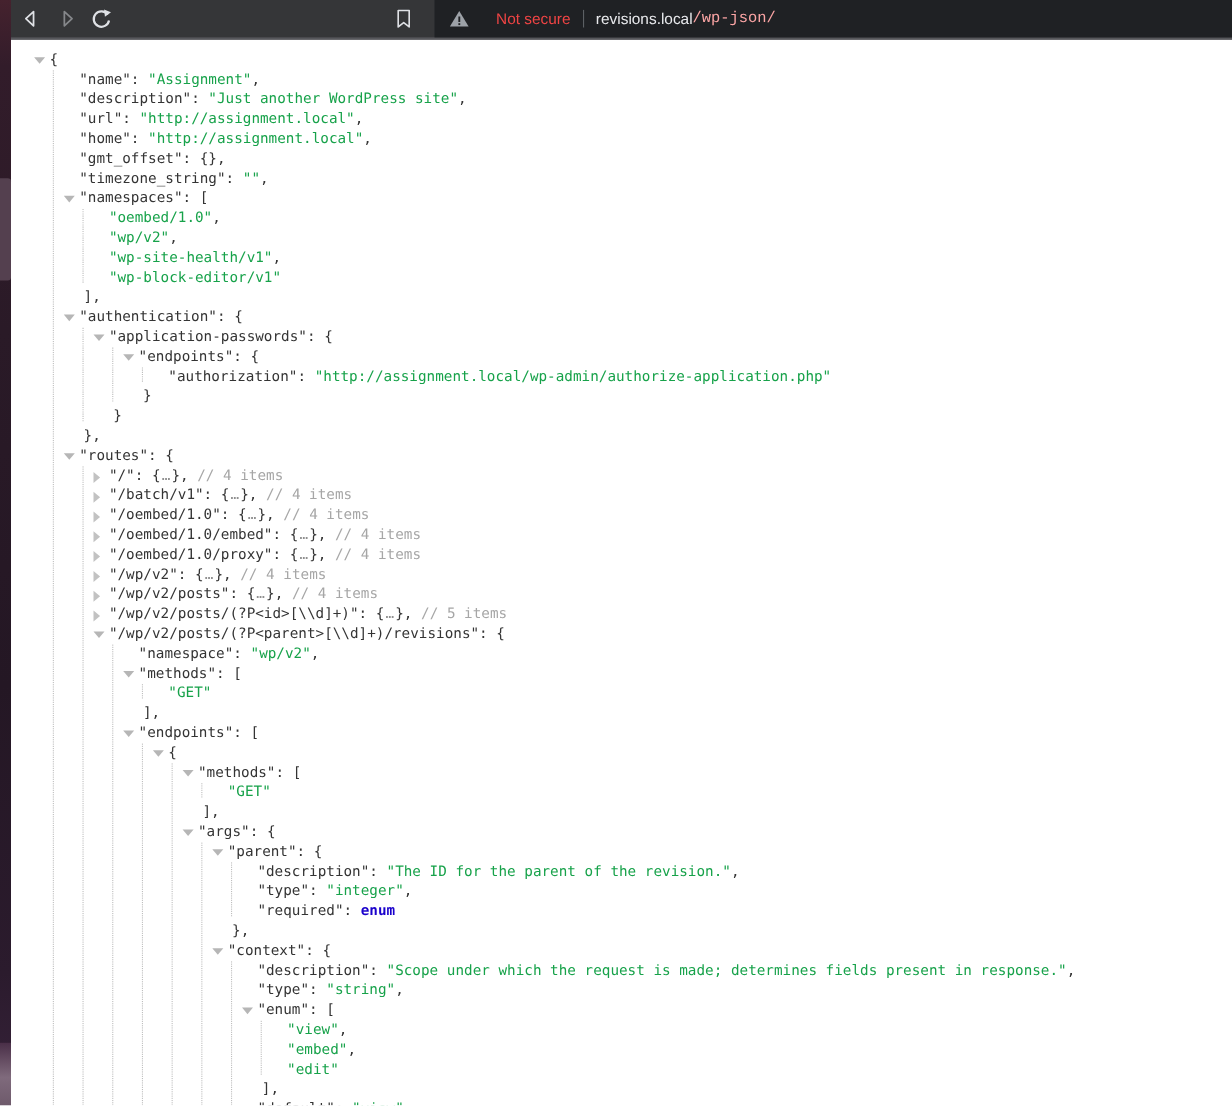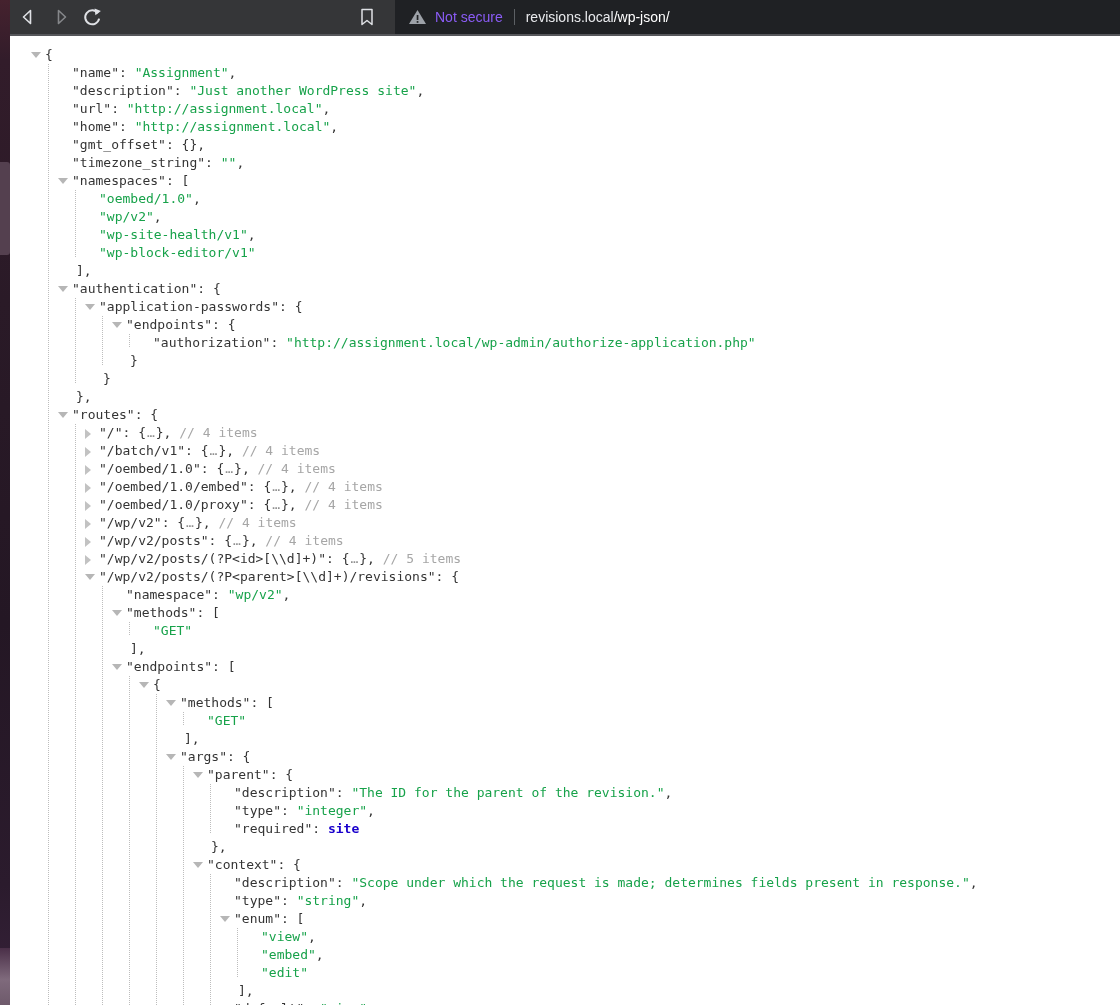--- a/index.html
+++ b/index.html
@@ -10,24 +10,24 @@
   .toolbar{position:absolute;left:0;top:0;width:1120px;height:34px;background:#353638;
            border-bottom:2px solid #56575b;z-index:2;}
   .navbtn{position:absolute;top:5px;width:24px;height:24px;background:transparent;border:none;
           padding:0;display:flex;align-items:center;justify-content:center;cursor:pointer;}
   .btn-back{left:16px;}
   .btn-forward{left:49px;}
   .btn-reload{left:80px;}
   .btn-bookmark{left:355px;}
   .urlbar{position:absolute;left:395px;top:0;right:0;height:34px;background:#1f2124;
           display:flex;align-items:center;padding-left:13px;font-size:14px;cursor:text;}
-  .sec-label{color:#8b5cf6;margin-left:8px;}
+  .sec-label{color:#ef4444;margin-left:24px;}
   .url-sep{width:1px;height:16px;background:#5c6064;margin:0 11px;}
   .url-host{color:#e9eaed;}
-  .url-path{color:#ffffff;}
+  .url-path{color:#fca5a5;font-family:Liberation Mono, monospace;}
 
   
   .strip{position:absolute;left:0;top:0;width:10px;height:1005px;z-index:3;
          background:linear-gradient(180deg,#45222e 0%,#321c2a 6%,#2a1a27 30%,#241724 62%,#2b1b2d 88%,#37223a 100%);}
   .strip-hl1{position:absolute;left:0;top:162px;width:10px;height:93px;background:#54404f;
              border-radius:0 3px 3px 0;}
   .strip-hl2{position:absolute;left:0;top:948px;width:10px;height:57px;
              background:linear-gradient(180deg,#4a2f48 0%,#7f6a7c 55%,#6e5a6b 100%);}
 
   
@@ -130,21 +130,21 @@
       <div class="jline" style="padding-left: 120px;"><span class="tk-p">],</span></div>
       <div class="jline" style="padding-left: 116px;"><span class="tg tg-down" style="left: 102px;"></span><span class="tk-k">"endpoints"</span><span class="tk-p">: [</span></div>
       <div class="jline" style="padding-left: 143px;"><span class="tg tg-down" style="left: 129px;"></span><span class="tk-p">{</span></div>
       <div class="jline" style="padding-left: 170px;"><span class="tg tg-down" style="left: 156px;"></span><span class="tk-k">"methods"</span><span class="tk-p">: [</span></div>
       <div class="jline" style="padding-left: 197px;"><span class="tk-s">"GET"</span></div>
       <div class="jline" style="padding-left: 174px;"><span class="tk-p">],</span></div>
       <div class="jline" style="padding-left: 170px;"><span class="tg tg-down" style="left: 156px;"></span><span class="tk-k">"args"</span><span class="tk-p">: {</span></div>
       <div class="jline" style="padding-left: 197px;"><span class="tg tg-down" style="left: 183px;"></span><span class="tk-k">"parent"</span><span class="tk-p">: {</span></div>
       <div class="jline" style="padding-left: 224px;"><span class="tk-k">"description"</span><span class="tk-p">: </span><span class="tk-s">"The ID for the parent of the revision."</span><span class="tk-p">,</span></div>
       <div class="jline" style="padding-left: 224px;"><span class="tk-k">"type"</span><span class="tk-p">: </span><span class="tk-s">"integer"</span><span class="tk-p">,</span></div>
-      <div class="jline" style="padding-left: 224px;"><span class="tk-k">"required"</span><span class="tk-p">: </span><span class="tk-b">site</span></div>
+      <div class="jline" style="padding-left: 224px;"><span class="tk-k">"required"</span><span class="tk-p">: </span><span class="tk-b">enum</span></div>
       <div class="jline" style="padding-left: 201px;"><span class="tk-p">},</span></div>
       <div class="jline" style="padding-left: 197px;"><span class="tg tg-down" style="left: 183px;"></span><span class="tk-k">"context"</span><span class="tk-p">: {</span></div>
       <div class="jline" style="padding-left: 224px;"><span class="tk-k">"description"</span><span class="tk-p">: </span><span class="tk-s">"Scope under which the request is made; determines fields present in response."</span><span class="tk-p">,</span></div>
       <div class="jline" style="padding-left: 224px;"><span class="tk-k">"type"</span><span class="tk-p">: </span><span class="tk-s">"string"</span><span class="tk-p">,</span></div>
       <div class="jline" style="padding-left: 224px;"><span class="tg tg-down" style="left: 210px;"></span><span class="tk-k">"enum"</span><span class="tk-p">: [</span></div>
       <div class="jline" style="padding-left: 251px;"><span class="tk-s">"view"</span><span class="tk-p">,</span></div>
       <div class="jline" style="padding-left: 251px;"><span class="tk-s">"embed"</span><span class="tk-p">,</span></div>
       <div class="jline" style="padding-left: 251px;"><span class="tk-s">"edit"</span></div>
       <div class="jline" style="padding-left: 228px;"><span class="tk-p">],</span></div>
       <div class="jline" style="padding-left: 224px;"><span class="tk-k">"default"</span><span class="tk-p">: </span><span class="tk-s">"view"</span><span class="tk-p">,</span></div>

